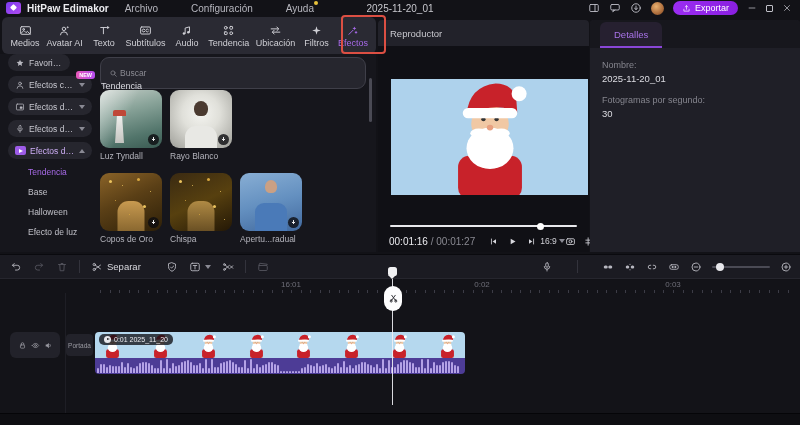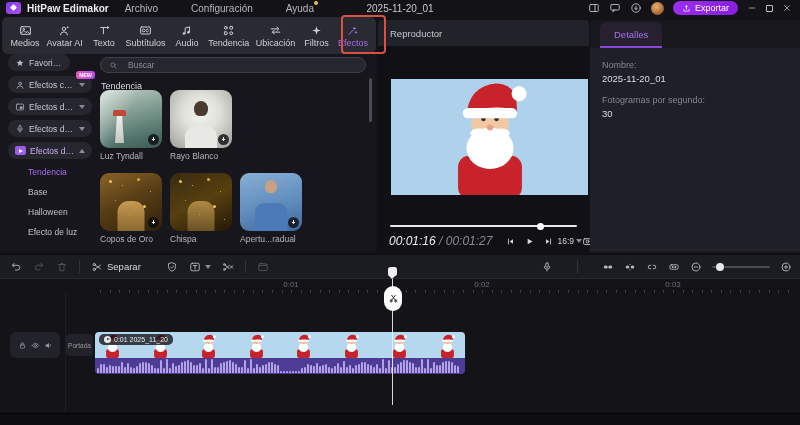--- a/index.html
+++ b/index.html
@@ -43,21 +43,21 @@
   .chev.down { border-top:4px solid #8a8a94; }
   .chev.up { border-bottom:4px solid #8a8a94; }
   .new-badge { position:absolute; right:-3px; top:-5px; padding:1px 3px; border-radius:3px; background:linear-gradient(90deg,#e858b8,#b44cf0); color:#fff; font-size:5.5px; font-weight:bold; }
   .vid-ic { width:11px; height:9px; flex:none; border-radius:2px; background:#9d5ce8; position:relative; }
   .vid-ic::after { content:""; position:absolute; left:4px; top:2.5px; border-left:4px solid #fff; border-top:2px solid transparent; border-bottom:2px solid transparent; }
   .cat-btn.active-cat .cat-label { color:#cdaef5; }
   .subcats { margin:8px 0 0 28px; display:flex; flex-direction:column; gap:10px; font-size:8.5px; color:#c0c0c8; }
   .subcat.active { color:#a76ae8; }
 
   .panel-content { position:absolute; left:96px; top:0; right:4px; bottom:0; }
-  .search-box { position:absolute; left:4px; top:3px; right:6px; height:16px; border:1px solid #3f3f49; background:#26262e; border-radius:9px; display:flex; align-items:center; gap:10px; padding:0 8px; }
+  .search-box { position:absolute; left:4px; top:3px; right:6px; height:32px; border:1px solid #3f3f49; background:#26262e; border-radius:9px; display:flex; align-items:center; gap:2px; padding:0 8px; }
   .search-box .ic { width:9px; height:9px; color:#8a8a92; flex:none; }
   .search-box input { flex:1; background:transparent; border:none; outline:none; color:#d8d8de; font-size:8.5px; font-family:inherit; }
   .search-box input::placeholder { color:#8a8a92; }
   .section-title { position:absolute; left:5px; top:27px; font-size:9px; color:#d8d8de; }
   .scrollthumb { position:absolute; right:0; top:24px; width:3px; height:44px; border-radius:2px; background:#4a4a54; }
 
   .card { position:absolute; width:62px; }
   .thumb { position:relative; width:62px; height:58px; border-radius:9px; overflow:hidden; }
   .card-label { margin-top:3px; font-size:8.5px; color:#b4b4bc; white-space:nowrap; overflow:hidden; text-overflow:ellipsis; }
   .dl-badge { position:absolute; right:3px; bottom:3px; width:11px; height:11px; border-radius:50%; background:rgba(12,12,16,.8); display:flex; align-items:center; justify-content:center; color:#fff; z-index:3; }
@@ -82,21 +82,21 @@
   .t6::after { content:""; position:absolute; left:50%; top:7px; transform:translateX(-50%); width:12px; height:13px; background:#caa084; border-radius:50% 50% 42% 42%; }
 
   
   .player-panel { position:absolute; left:378px; top:20px; width:211px; height:232px; background:#101015; border-radius:4px 4px 0 0; }
   .player-header { height:26px; background:#22222a; border-radius:4px 4px 0 0; display:flex; align-items:center; padding-left:12px; font-size:9.5px; color:#c8c8ce; }
   .video { position:absolute; left:13px; top:59px; width:197px; height:116px; background:#aed2ec; overflow:hidden; }
   .video svg { position:absolute; left:50%; bottom:-4px; transform:translateX(-50%); }
   .progress { position:absolute; left:12px; right:12px; top:205px; height:2px; background:#e8e8ec; border-radius:1px; }
   .knob { position:absolute; top:-2.5px; width:7px; height:7px; border-radius:50%; background:#fff; }
   .pcontrols { position:absolute; left:0; right:0; top:211px; height:20px; display:flex; align-items:center; padding:0 11px; color:#d8d8de; }
-  .ptime { font-size:12px; color:#ececf0; white-space:nowrap;font-style:italic; }
+  .ptime { font-size:10px; color:#ececf0; white-space:nowrap; }
   .ptime .dim { color:#8a8a92; }
   .pbtn .ic { width:11px; height:11px; }
   .ratio { font-size:8.5px; color:#d0d0d6; display:flex; align-items:center; gap:2px; }
 
   
   .details-panel { position:absolute; left:590px; top:20px; width:210px; height:232px; background:#1f1f27; border-radius:4px 4px 0 0; }
   .dtab-strip { height:28px; background:#17171d; border-radius:4px 4px 0 0; display:flex; align-items:flex-end; }
   .dtab { margin-left:10px; height:26px; padding:0 14px; background:#262030; border-radius:6px 6px 0 0; color:#a873e8; font-size:9.5px; display:flex; align-items:center; border-bottom:2px solid #8a46d8; }
   .dfields { padding:12px 12px 0 12px; }
   .dfield { margin-bottom:11px; }
@@ -565,21 +565,21 @@
           <svg class="ic" viewBox="0 0 24 24">
             <circle cx="12" cy="12" r="8"></circle>
             <path d="M8.5 12h7M12 8.5v7"></path>
           </svg>
         </span>
     </div>
   </div>
 
   <div class="timeline">
     <div class="ruler" id="ruler">
-      <span class="rlabel" style="left:291px">0:01</span>
+      <span class="rlabel" style="left:291px">16:01</span>
       <span class="rlabel" style="left:482px">0:02</span>
       <span class="rlabel" style="left:673px">0:03</span>
       <span id="ruler-ticks"><span class="tick" style="left: 100px;"></span><span class="tick" style="left: 109.5px;"></span><span class="tick" style="left: 119.1px;"></span><span class="tick" style="left: 128.7px;"></span><span class="tick" style="left: 138.2px;"></span><span class="tick" style="left: 147.8px;"></span><span class="tick" style="left: 157.3px;"></span><span class="tick" style="left: 166.9px;"></span><span class="tick" style="left: 176.4px;"></span><span class="tick" style="left: 186px;"></span><span class="tick" style="left: 195.5px;"></span><span class="tick" style="left: 205.1px;"></span><span class="tick" style="left: 214.6px;"></span><span class="tick" style="left: 224.2px;"></span><span class="tick" style="left: 233.7px;"></span><span class="tick" style="left: 243.3px;"></span><span class="tick" style="left: 252.8px;"></span><span class="tick" style="left: 262.4px;"></span><span class="tick" style="left: 271.9px;"></span><span class="tick" style="left: 281.5px;"></span><span class="tick" style="left: 291px;"></span><span class="tick" style="left: 300.6px;"></span><span class="tick" style="left: 310.1px;"></span><span class="tick" style="left: 319.7px;"></span><span class="tick" style="left: 329.2px;"></span><span class="tick" style="left: 338.8px;"></span><span class="tick" style="left: 348.3px;"></span><span class="tick" style="left: 357.9px;"></span><span class="tick" style="left: 367.4px;"></span><span class="tick" style="left: 377px;"></span><span class="tick" style="left: 386.5px;"></span><span class="tick" style="left: 396.1px;"></span><span class="tick" style="left: 405.6px;"></span><span class="tick" style="left: 415.2px;"></span><span class="tick" style="left: 424.7px;"></span><span class="tick" style="left: 434.3px;"></span><span class="tick" style="left: 443.8px;"></span><span class="tick" style="left: 453.4px;"></span><span class="tick" style="left: 462.9px;"></span><span class="tick" style="left: 472.5px;"></span><span class="tick" style="left: 482px;"></span><span class="tick" style="left: 491.6px;"></span><span class="tick" style="left: 501.1px;"></span><span class="tick" style="left: 510.7px;"></span><span class="tick" style="left: 520.2px;"></span><span class="tick" style="left: 529.8px;"></span><span class="tick" style="left: 539.3px;"></span><span class="tick" style="left: 548.9px;"></span><span class="tick" style="left: 558.4px;"></span><span class="tick" style="left: 568px;"></span><span class="tick" style="left: 577.5px;"></span><span class="tick" style="left: 587.1px;"></span><span class="tick" style="left: 596.6px;"></span><span class="tick" style="left: 606.1px;"></span><span class="tick" style="left: 615.7px;"></span><span class="tick" style="left: 625.2px;"></span><span class="tick" style="left: 634.8px;"></span><span class="tick" style="left: 644.3px;"></span><span class="tick" style="left: 653.9px;"></span><span class="tick" style="left: 663.4px;"></span><span class="tick" style="left: 673px;"></span><span class="tick" style="left: 682.5px;"></span><span class="tick" style="left: 692.1px;"></span><span class="tick" style="left: 701.6px;"></span><span class="tick" style="left: 711.2px;"></span><span class="tick" style="left: 720.7px;"></span><span class="tick" style="left: 730.3px;"></span><span class="tick" style="left: 739.8px;"></span><span class="tick" style="left: 749.4px;"></span><span class="tick" style="left: 758.9px;"></span><span class="tick" style="left: 768.5px;"></span><span class="tick" style="left: 778px;"></span><span class="tick" style="left: 787.6px;"></span></span>
     </div>
     <div class="gutter-line"></div>
 
     <div class="track-controls">
       <span>
           <svg class="ic" viewBox="0 0 24 24">
             <rect x="6.5" y="10.5" width="11" height="8.5" rx="2"></rect>

